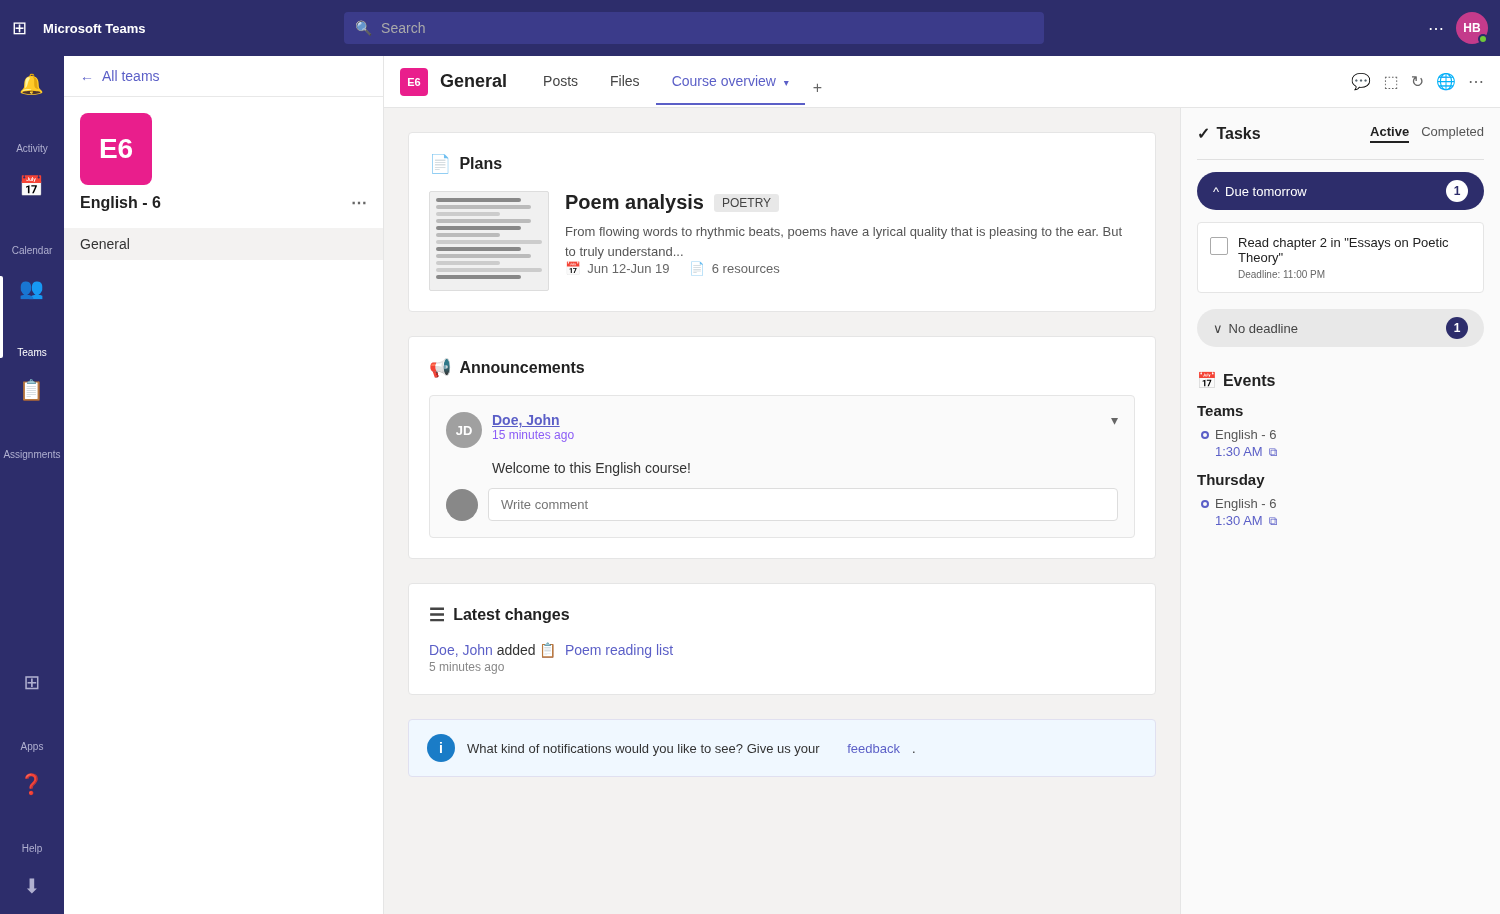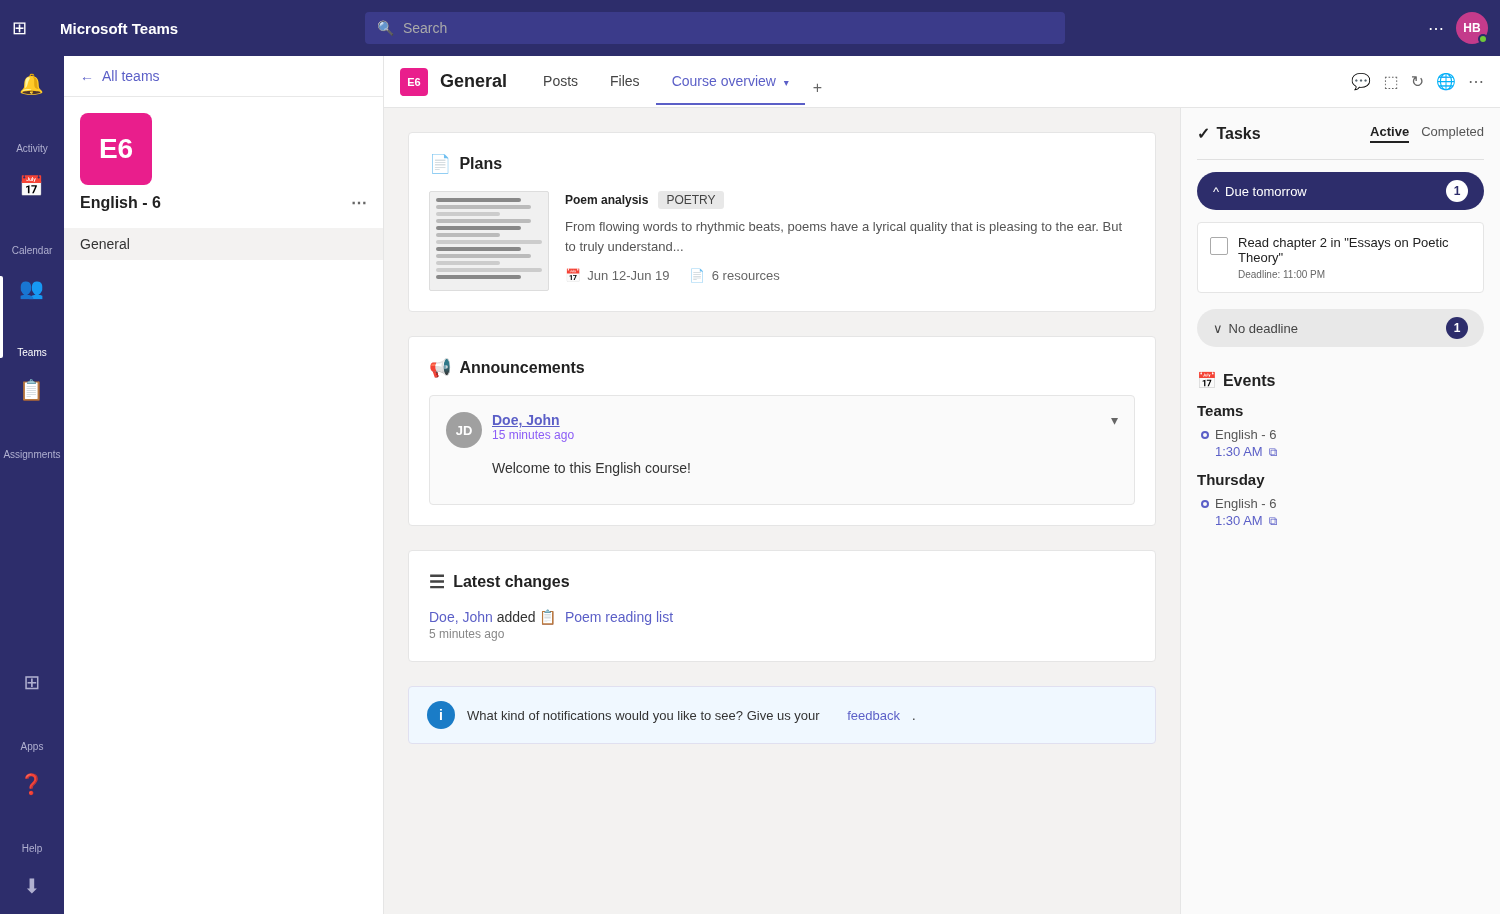--- a/index.html
+++ b/index.html
@@ -17,24 +17,23 @@
       z-index: 10;
     }
     .topbar-dots {
       color: #fff;
       font-size: 18px;
       cursor: pointer;
       margin-right: 4px;
     }
     .topbar-title {
       color: #fff;
-      font-size: 15px;
+      font-size: 13px;
       font-weight: 600;
       flex-shrink: 0;
-      margin-left: 17px;
     }
     .topbar-search {
       flex: 1;
       max-width: 700px;
       margin: 0 auto;
       background: #3b3b8a;
       border-radius: 4px;
       display: flex;
       align-items: center;
       padding: 0 12px;
@@ -319,33 +318,32 @@
     .thumb-line.dark { background: #888; width: 80%; }
     .thumb-line.med { background: #bbb; width: 90%; }
     .thumb-line.short { width: 60%; }
     .plan-info { flex: 1; }
     .plan-title-row {
       display: flex;
       align-items: center;
       gap: 10px;
       margin-bottom: 8px;
     }
-    .plan-title { font-size: 12px; font-weight: 600; color: #222; }
+    .plan-title { font-size: 20px; font-weight: 600; color: #222; }
     .badge {
       background: #e8e8e8;
       border-radius: 3px;
       padding: 2px 8px;
       font-size: 12px;
       color: #444;
       font-weight: 500;
     }
     .plan-description {
       font-size: 13px;
       color: #555;
-      margin-bottom: 12px;
       line-height: 1.5;
     }
     .plan-meta {
       display: flex;
       gap: 20px;
       font-size: 13px;
       color: #666;
       align-items: center;
     }
     .plan-meta-item { display: flex; align-items: center; gap: 6px; }
@@ -755,20 +753,24 @@
           <div class="announcement-post">
             <div class="post-header">
               <div class="post-avatar">JD</div>
               <div>
                 <div class="post-author">Doe, John</div>
                 <div class="post-time">15 minutes ago</div>
               </div>
               <span class="post-chevron">▾</span>
             </div>
             <div class="post-body">Welcome to this English course!</div>
+            <div class="comment-row">
+              <div class="comment-avatar"></div>
+              <input class="comment-input" type="text" placeholder="Write comment" style="">
+            </div>
           </div>
         </div>
 
         <div class="section-card">
           <div class="section-title">
             <span class="section-icon">☰</span>
             <span>Latest changes</span>
           </div>
           <div class="change-item">
             <span class="change-author">Doe, John</span>

